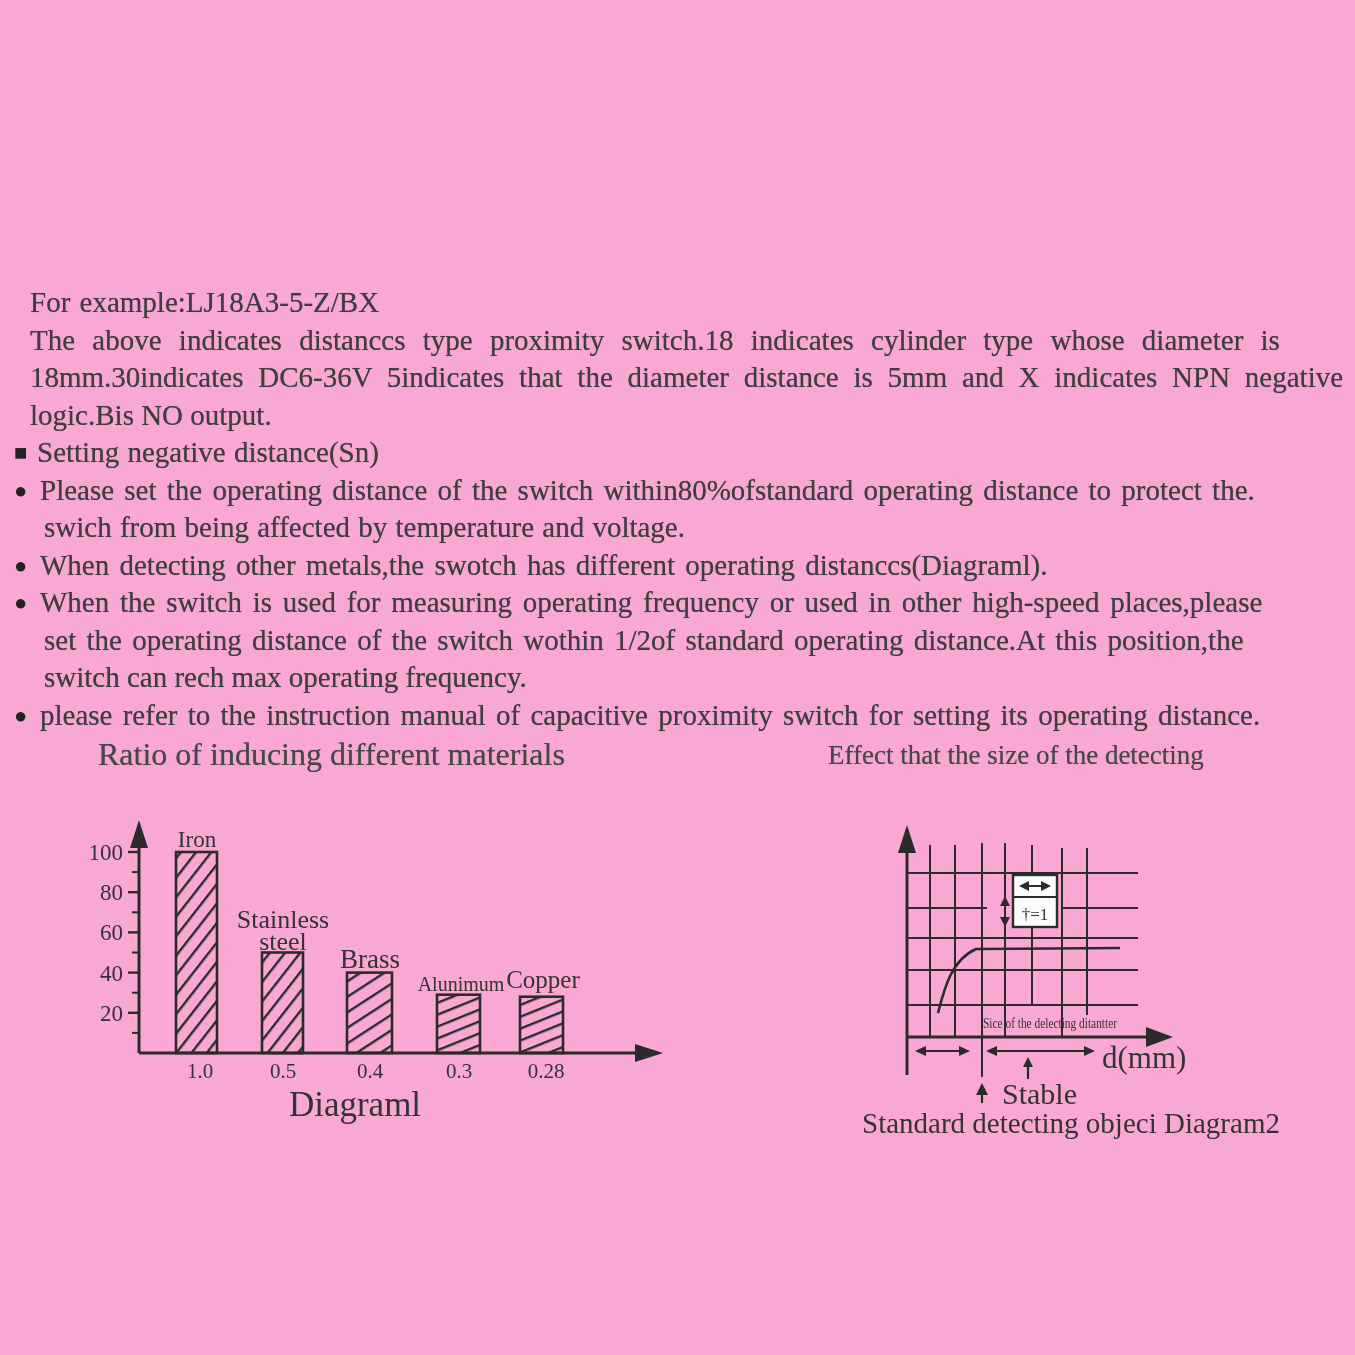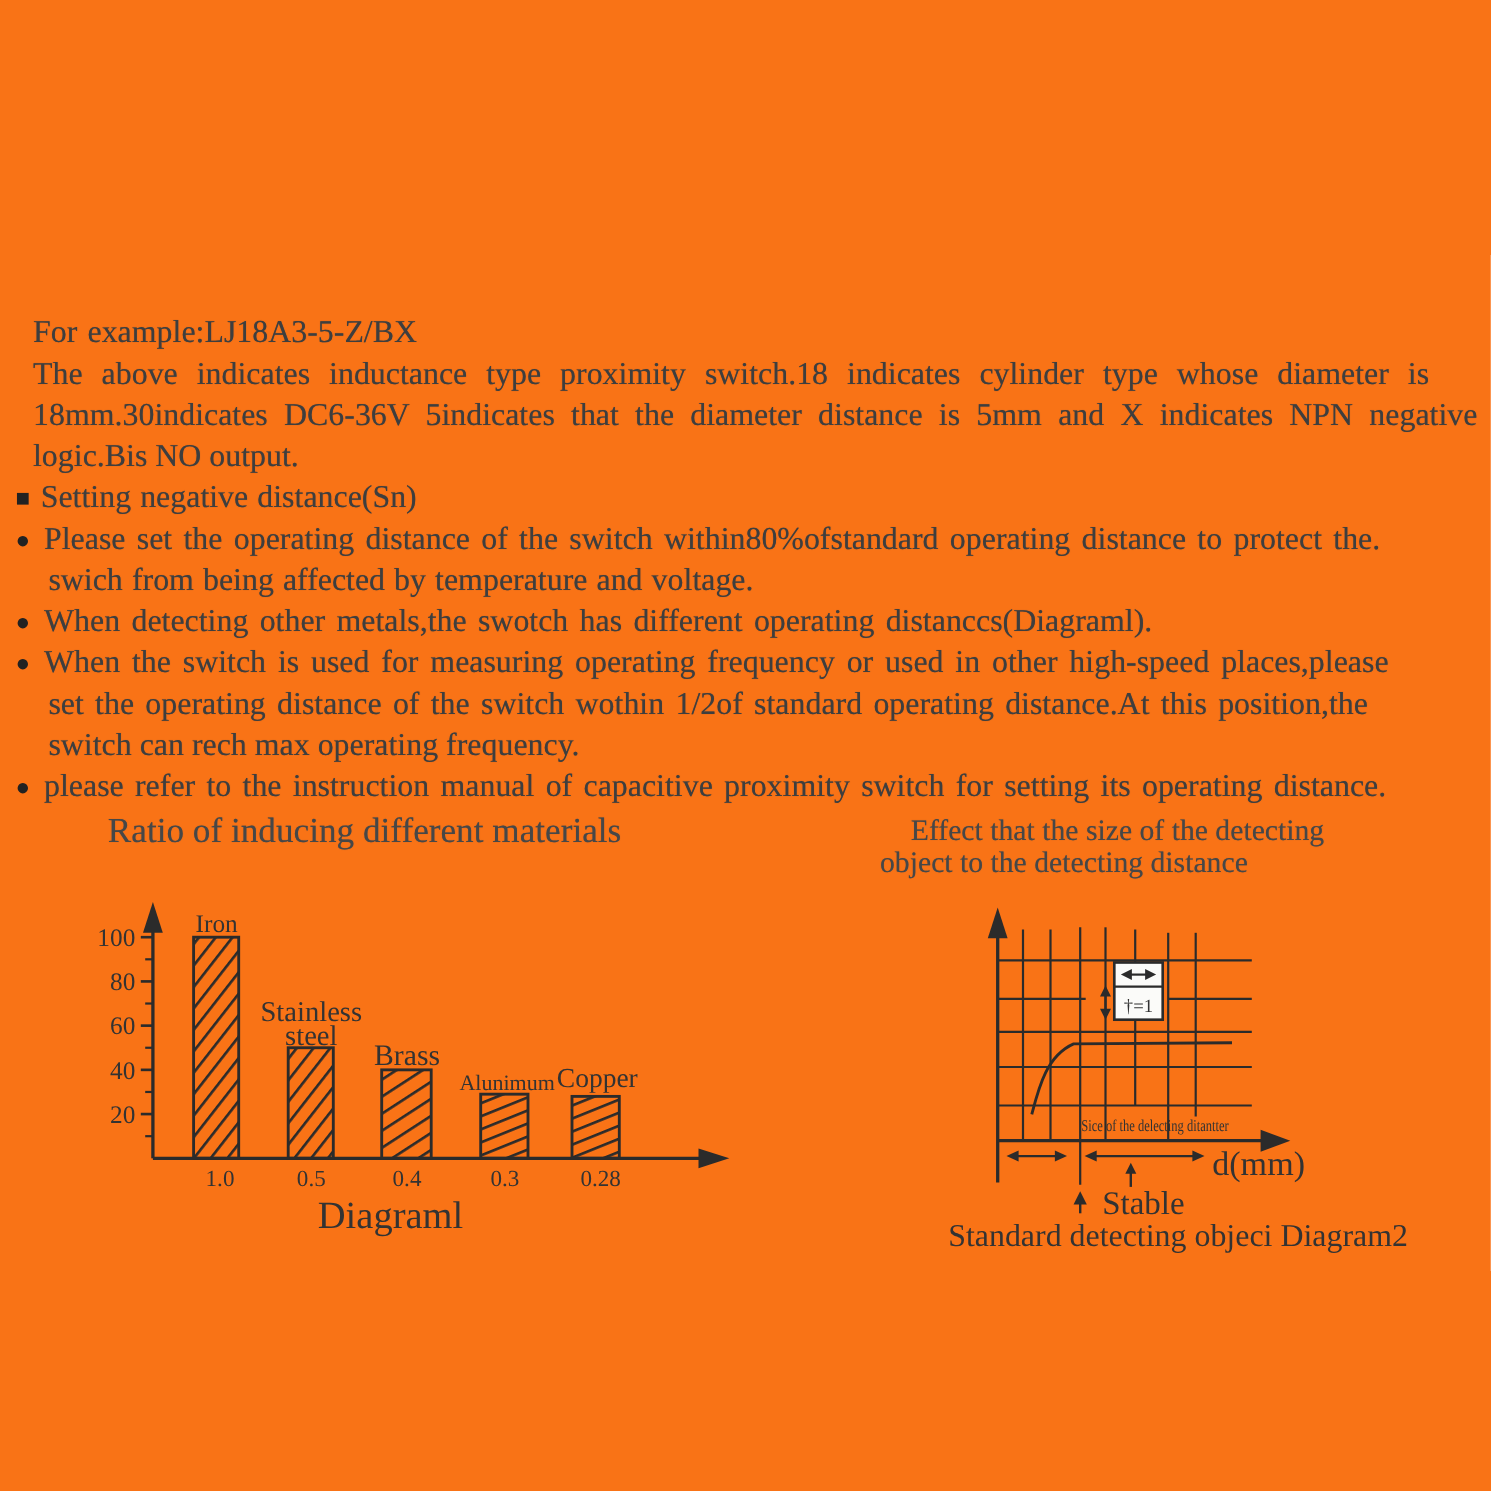--- a/index.html
+++ b/index.html
@@ -1,19 +1,19 @@
 <!DOCTYPE html>
 <html><head>
 <meta charset="utf-8">
 <style>
   html,body{margin:0;padding:0;}
   .page{
     position:relative;
     width:1355px;height:1355px;
-    background:#f97316;
+    background:#f9a8d4;
     overflow:hidden;
     font-family:"Liberation Serif", serif;
     color:#3e3e3e;
   }
   
   .textblock{
     position:absolute;left:0;top:284px;width:1355px;
   }
   .line{
     position:relative;
@@ -50,21 +50,21 @@
   #chart2-svg{left:780px;top:805px;}
   svg text{font-family:"Liberation Serif", serif;fill:#333;}
 </style>
 </head>
 <body>
 
 <div class="page">
 
   <div class="textblock" id="textblock">
       <div class="line k-p"><span class="txt" style="word-spacing: 2px;">For example:LJ18A3-5-Z/BX</span></div>
-      <div class="line k-p"><span class="txt" style="word-spacing: 10px;">The above indicates inductance type proximity switch.18 indicates cylinder type whose diameter is</span></div>
+      <div class="line k-p"><span class="txt" style="word-spacing: 10px;">The above indicates distanccs type proximity switch.18 indicates cylinder type whose diameter is</span></div>
       <div class="line k-p"><span class="txt" style="word-spacing: 7.5px;">18mm.30indicates DC6-36V 5indicates that the diameter distance is 5mm and X indicates NPN negative</span></div>
       <div class="line k-p"><span class="txt" style="word-spacing: 0px;">logic.Bis NO output.</span></div>
       <div class="line k-s"><span class="marker">■</span><span class="txt" style="word-spacing: 1px;">Setting negative distance(Sn)</span></div>
       <div class="line k-b"><span class="marker">●</span><span class="txt" style="word-spacing: 3px;">Please set the operating distance of the switch within80%ofstandard operating distance to protect the.</span></div>
       <div class="line k-c"><span class="txt" style="word-spacing: 1px;">swich from being affected by temperature and voltage.</span></div>
       <div class="line k-b"><span class="marker">●</span><span class="txt" style="word-spacing: 3px;">When detecting other metals,the swotch has different operating distanccs(Diagraml).</span></div>
       <div class="line k-b"><span class="marker">●</span><span class="txt" style="word-spacing: 3.5px;">When the switch is used for measuring operating frequency or used in other high-speed places,please</span></div>
       <div class="line k-c"><span class="txt" style="word-spacing: 3px;">set the operating distance of the switch wothin 1/2of standard operating distance.At this position,the</span></div>
       <div class="line k-c"><span class="txt" style="word-spacing: 0px;">switch can rech max operating frequency.</span></div>
       <div class="line k-b"><span class="marker">●</span><span class="txt" style="word-spacing: 3px;">please refer to the instruction manual of capacitive proximity switch for setting its operating distance.</span></div>
@@ -117,21 +117,20 @@
         <text x="140" y="268" font-size="21" text-anchor="middle" fill="#3a3a3a">1.0</text>
         <text x="223" y="268" font-size="21" text-anchor="middle" fill="#3a3a3a">0.5</text>
         <text x="310" y="268" font-size="21" text-anchor="middle" fill="#3a3a3a">0.4</text>
         <text x="399" y="268" font-size="21" text-anchor="middle" fill="#3a3a3a">0.3</text>
         <text x="486" y="268" font-size="21" text-anchor="middle" fill="#3a3a3a">0.28</text>
       </g>
     <text id="chart1-caption" x="295" y="306" font-size="35" text-anchor="middle" fill="#3a3a3a">Diagraml</text>
   </svg>
 
   <div class="chart-title" id="title2a">Effect that the size of the detecting</div>
-  <div class="chart-title" id="title2b">object to the detecting distance</div>
 
   <svg id="chart2-svg" width="490" height="345">
     <g stroke="#2b2b2b" stroke-width="2">
 
       <line x1="150" y1="40" x2="150" y2="232"></line>
       <line x1="175" y1="40" x2="175" y2="232"></line>
       <line x1="202" y1="38" x2="202" y2="272"></line>
       <line x1="225" y1="38" x2="225" y2="232"></line>
       <line x1="252" y1="40" x2="252" y2="200"></line>
       <line x1="282" y1="43" x2="282" y2="232"></line>

